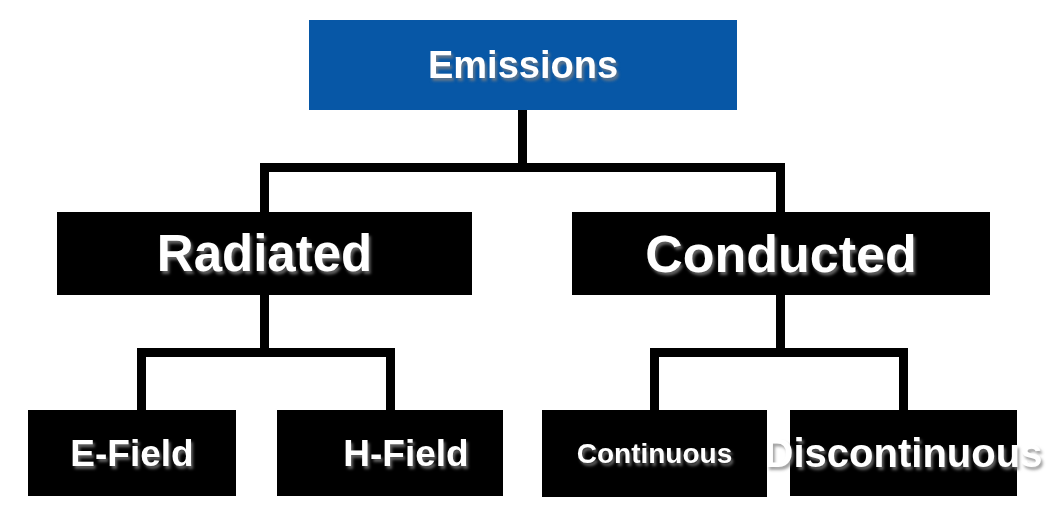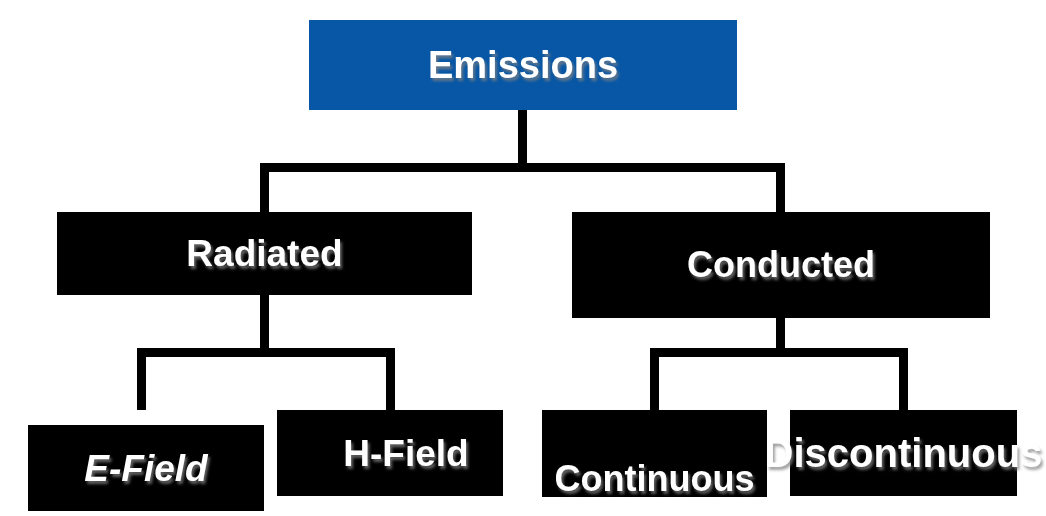--- a/index.html
+++ b/index.html
@@ -31,25 +31,25 @@
   }
   .node.root {
     background: var(--root-fill, #0757A6);
   }
   .conn {
     position: absolute;
     background: var(--connector, #000000);
   }
   
   .n-emissions     { left: 309px; top: 20px;  width: 428px; height: 90px; font-size: 38px; }
-  .n-radiated      { left: 57px;  top: 212px; width: 415px; height: 83px; font-size: 37px; }
-  .n-conducted     { left: 572px; top: 212px; width: 418px; height: 106px; font-size: 36px; text-align: center; }
-  .n-efield        { left: 28px;  top: 425px; width: 236px; height: 86px; font-size: 37px; font-style: italic; }
+  .n-radiated      { left: 57px;  top: 212px; width: 415px; height: 83px; font-size: 51px; }
+  .n-conducted     { left: 572px; top: 212px; width: 418px; height: 83px; font-size: 52px; text-align: center; }
+  .n-efield        { left: 28px;  top: 410px; width: 208px; height: 86px; font-size: 37px; }
   .n-hfield        { left: 277px; top: 410px; width: 226px; height: 86px; font-size: 37px; padding-left: 32px; }
-  .n-continuous    { left: 542px; top: 410px; width: 225px; height: 87px; font-size: 36px; align-items: flex-end; }
+  .n-continuous    { left: 542px; top: 410px; width: 225px; height: 87px; font-size: 28px; }
   .n-discontinuous { left: 790px; top: 410px; width: 227px; height: 86px; font-size: 40px; }
   
   .c-root-stem        { left: 518px; top: 110px; width: 9px;   height: 62px; }
   .c-l1-hline         { left: 260px; top: 163px; width: 525px; height: 9px;  }
   .c-drop-radiated    { left: 260px; top: 163px; width: 9px;   height: 50px; }
   .c-drop-conducted   { left: 776px; top: 163px; width: 9px;   height: 50px; }
   .c-radiated-stem    { left: 260px; top: 295px; width: 9px;   height: 62px; }
   .c-l2l-hline        { left: 137px; top: 348px; width: 258px; height: 9px;  }
   .c-drop-efield      { left: 137px; top: 348px; width: 9px;   height: 62px; }
   .c-drop-hfield      { left: 386px; top: 348px; width: 9px;   height: 62px; }

